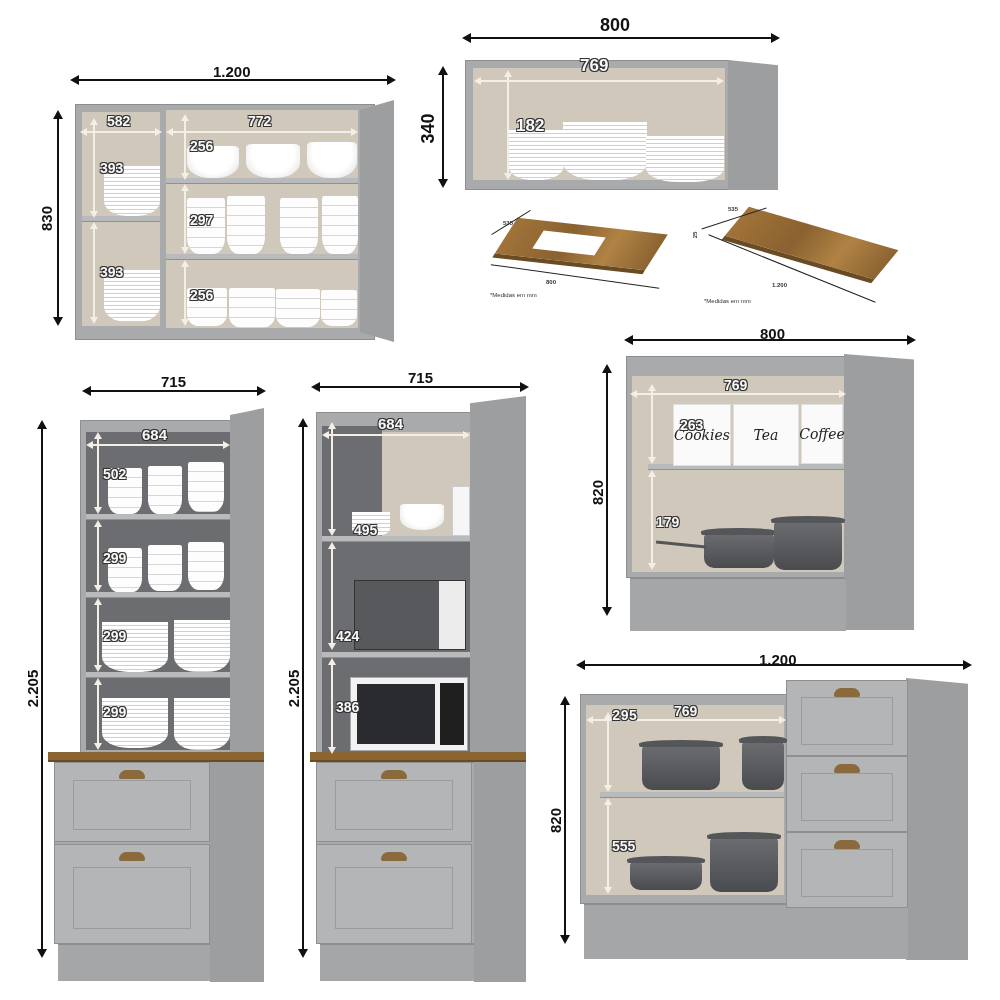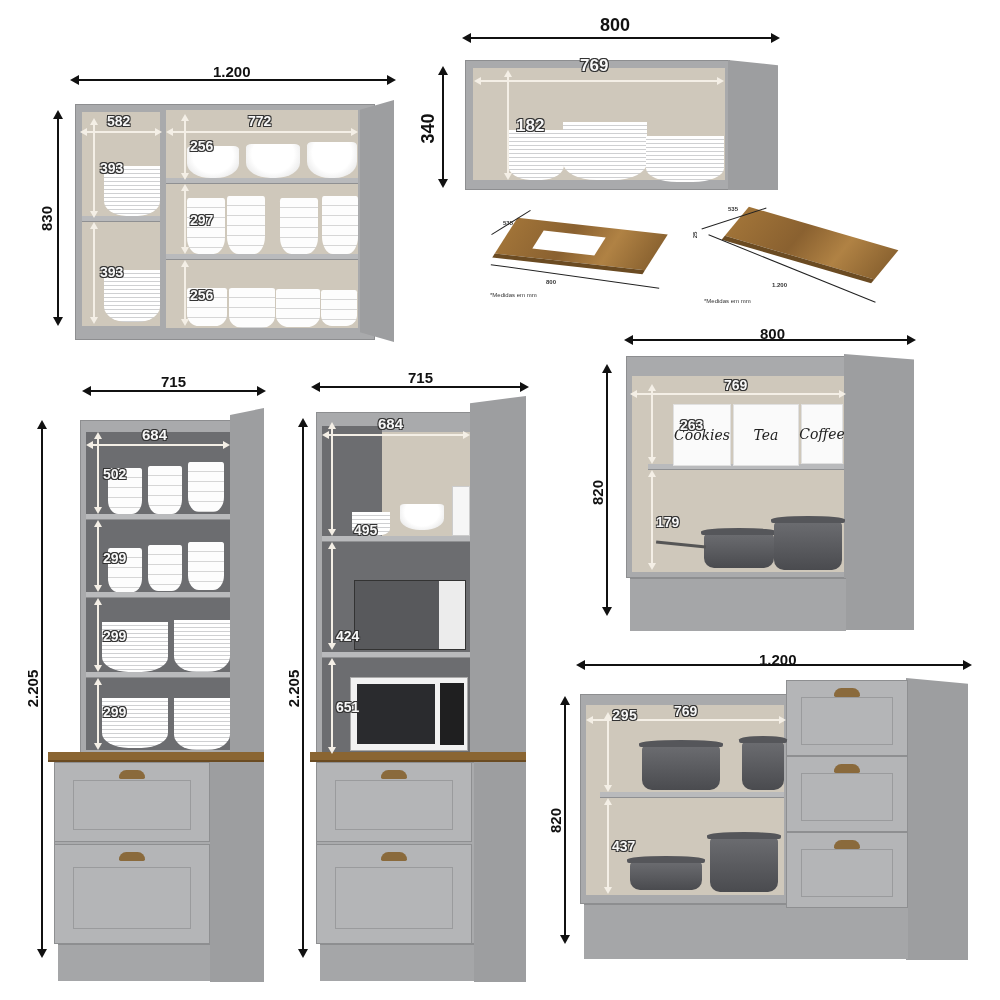--- a/index.html
+++ b/index.html
@@ -261,21 +261,21 @@
     </div>
   <div class="plinth" style="left:320px;top:944px;width:154px;height:36px;"></div>
 
   <div class="wh" style="left:324px;top:434px;width:144px;"></div>
   <div class="inlabel" style="left:378px;top:415px;font-size:15px;">684</div>
   <div class="wv" style="left:331px;top:424px;height:110px;"></div>
   <div class="inlabel" style="left:354px;top:474px;margin-top:48px;">495</div>
   <div class="wv" style="left:331px;top:544px;height:104px;"></div>
   <div class="inlabel" style="left:336px;top:628px;">424</div>
   <div class="wv" style="left:331px;top:660px;height:92px;"></div>
-  <div class="inlabel" style="left:336px;top:699px;">651</div>
+  <div class="inlabel" style="left:336px;top:699px;">386</div>
 </div>
 
 <div>
   <div class="hline" style="left:578px;top:664px;width:392px;"></div>
   <div class="dimlabel" style="left:759px;top:651px;">1.200</div>
   <div class="vline" style="left:564px;top:698px;height:244px;"></div>
   <div class="vlabel" style="left:543px;top:812px;">820</div>
 
   <div class="carcass" style="left:580px;top:694px;width:208px;height:210px;"></div>
   <div class="side" style="left:906px;top:678px;width:62px;height:282px;clip-path:polygon(0 0,100% 2%,100% 100%,0 100%);"></div>
@@ -307,14 +307,14 @@
     </div>
   <div class="pot" style="left:710px;top:838px;width:68px;height:54px;">
       <div class="lid"></div>
     </div>
 
   <div class="wh" style="left:588px;top:719px;width:196px;"></div>
   <div class="inlabel" style="left:674px;top:703px;">769</div>
   <div class="wv" style="left:607px;top:714px;height:76px;"></div>
   <div class="inlabel" style="left:612px;top:708px;font-family:Liberation Mono, monospace;">295</div>
   <div class="wv" style="left:607px;top:800px;height:92px;"></div>
-  <div class="inlabel" style="left:612px;top:838px;">437</div>
+  <div class="inlabel" style="left:612px;top:838px;">555</div>
 </div>
 
 </body></html>

